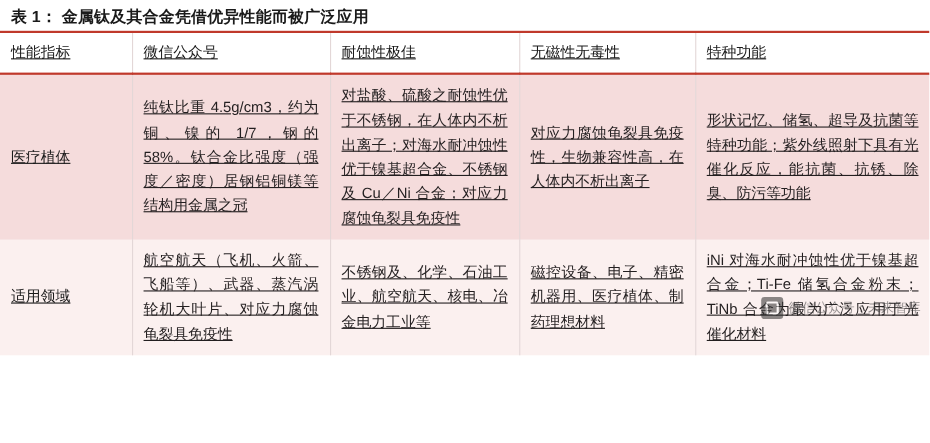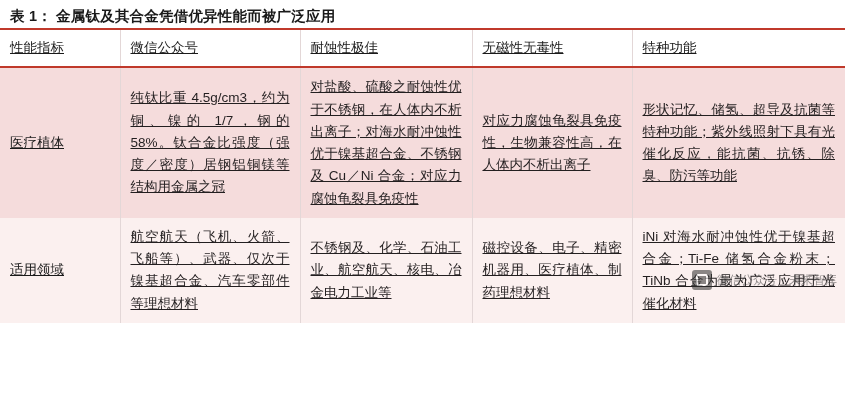--- a/index.html
+++ b/index.html
@@ -136,21 +136,21 @@
       </tr>
       <tr class="row-1">
         <td class="label-cell">医疗植体</td>
         <td>纯钛比重 4.5g/cm3，约为铜、镍的 1/7，钢的 58%。钛合金比强度（强度／密度）居钢铝铜镁等结构用金属之冠</td>
         <td>对盐酸、硫酸之耐蚀性优于不锈钢，在人体内不析出离子；对海水耐冲蚀性优于镍基超合金、不锈钢及 Cu／Ni 合金；对应力腐蚀龟裂具免疫性</td>
         <td>对应力腐蚀龟裂具免疫性，生物兼容性高，在人体内不析出离子</td>
         <td>形状记忆、储氢、超导及抗菌等特种功能；紫外线照射下具有光催化反应，能抗菌、抗锈、除臭、防污等功能</td>
       </tr>
       <tr class="row-2">
         <td class="label-cell">适用领域</td>
-        <td>航空航天（飞机、火箭、飞船等）、武器、仅次于镍基超合金、汽车零部件等理想材料</td>
+        <td>航空航天（飞机、火箭、飞船等）、武器、蒸汽涡轮机大叶片、对应力腐蚀龟裂具免疫性</td>
         <td>不锈钢及、化学、石油工业、航空航天、核电、冶金电力工业等</td>
         <td>磁控设备、电子、精密机器用、医疗植体、制药理想材料</td>
         <td>iNi 对海水耐冲蚀性优于镍基超合金；Ti-Fe 储氢合金粉末；TiNb 合金为最为广泛应用于光催化材料</td>
       </tr>
     </tbody>
   </table>
 
   <div class="wm">
     <span class="wm-logo"></span>
     <span class="wm-text">微信公众号：未来智库</span>

